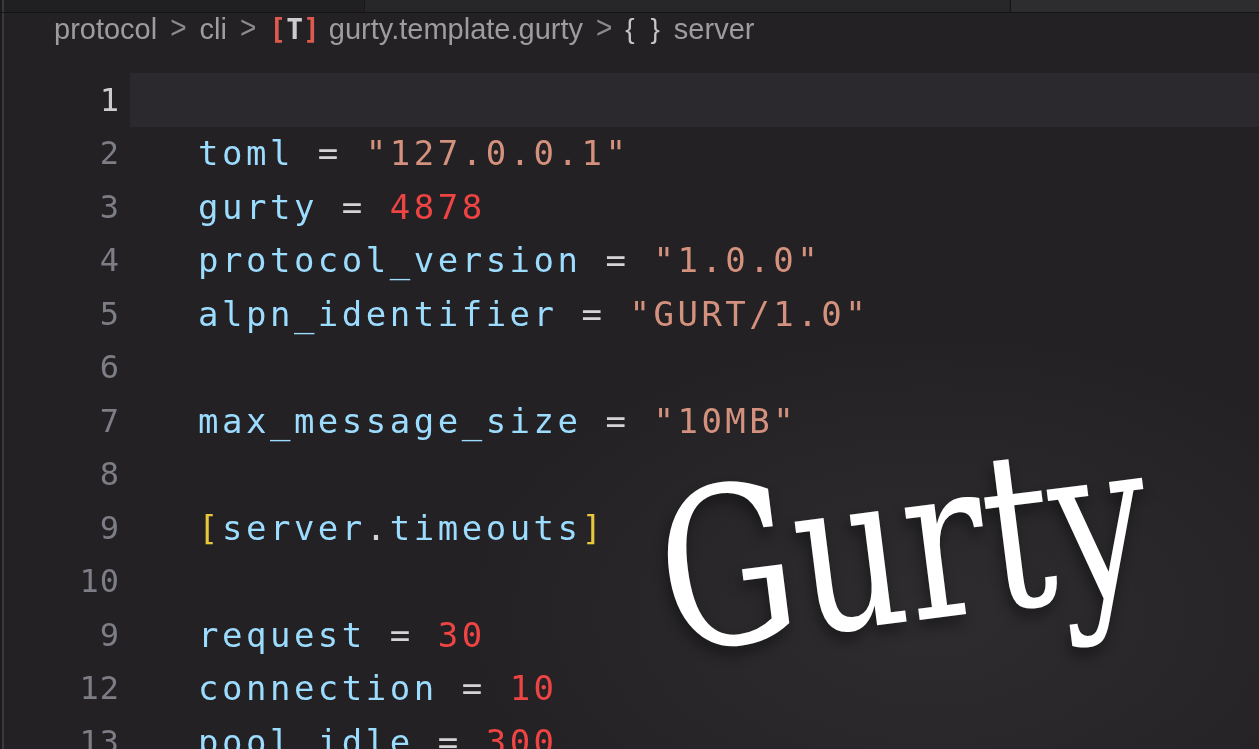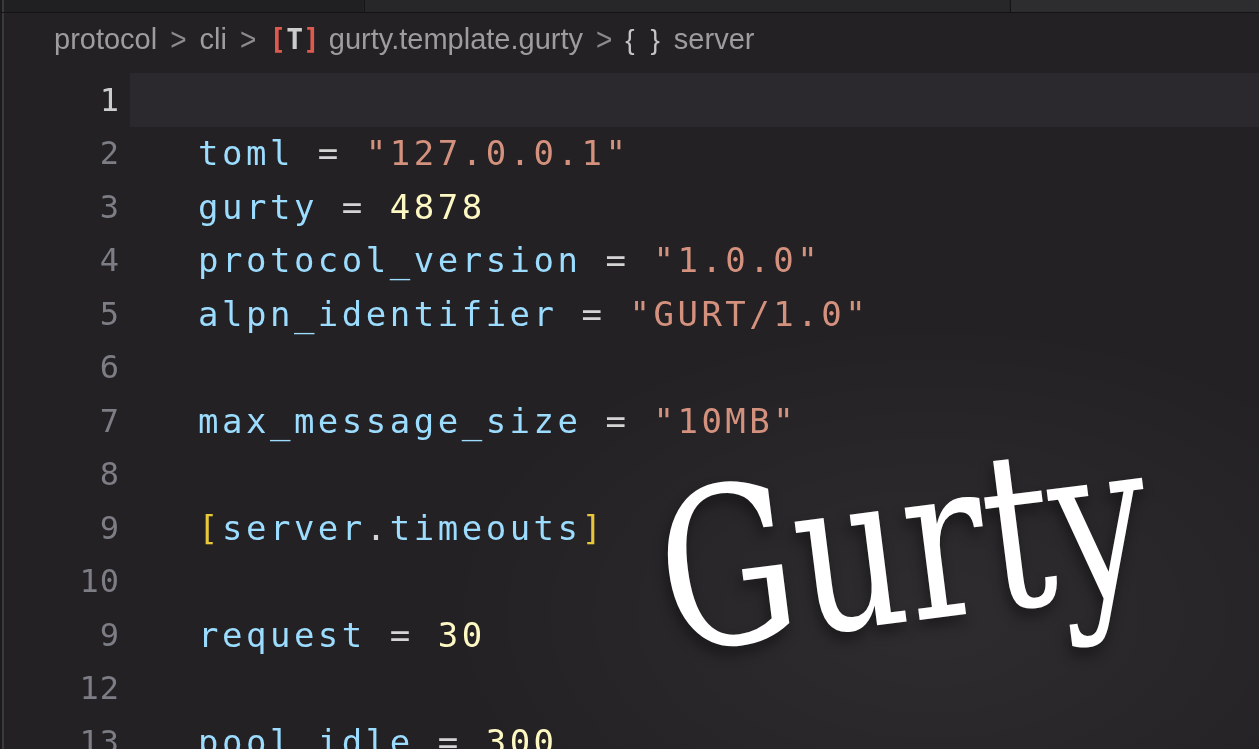--- a/index.html
+++ b/index.html
@@ -31,21 +31,21 @@
     border-bottom: 1px solid #141416;
   }
   .strip-seg { position: absolute; top: 0; height: 12px; }
   .seg-a { left: 4px;    width: 359px;  background: #201f21; }
   .seg-b { left: 364px;  width: 645px;  background: #272629; border-left: 1px solid #161618; }
   .seg-c { left: 1010px; width: 249px;  background: #2d2c2f; border-left: 1px solid #161618; }
 
   
   .breadcrumb {
     position: absolute; left: 0; top: 13px; width: 1259px; height: 53px;
-    display: flex; align-items: center;
+    display: flex; 
     padding-left: 54px;
     font-size: 29px; color: #9d9d9d;
     white-space: nowrap;
   }
   .crumb { cursor: pointer; }
   .crumb-sep {
     color: #8b8b8b; margin: 0 13px; font-size: 28px;
     transform: scaleY(1.15); display: inline-block;
   }
   .toml-icon {
@@ -72,21 +72,21 @@
     font-size: 32px; color: #7d7d85; letter-spacing: 1px;
   }
   .line.current .num { color: #cccccc; }
   .code {
     padding-left: 78px; font-size: 34px; letter-spacing: 3.5px;
     white-space: pre;
   }
   .t-k { color: #9cdcfe; }
   .t-o { color: #d4d4d4; }
   .t-s { color: #d4917e; }
-  .t-n { color: #fef9c3; }
+  .t-n { color: #ef4444; }
   .t-b { color: #e8c83a; }
   .t-bm {
     color: #e8c83a;
     outline: 1px solid #7f7f7f;
     outline-offset: 1px;
     background: rgba(130, 140, 80, 0.10);
   }
 
   
   .watermark {
@@ -163,20 +163,21 @@
     </div>
     <div class="line">
       <span class="num">10</span>
     </div>
     <div class="line">
       <span class="num">9</span>
       <span class="code"><span class="t-k">request</span><span class="t-o"> = </span><span class="t-n">30</span></span>
     </div>
     <div class="line">
       <span class="num">12</span>
+      <span class="code"><span class="t-k">connection</span><span class="t-o"> = </span><span class="t-n">10</span></span>
     </div>
     <div class="line">
       <span class="num">13</span>
       <span class="code"><span class="t-k">pool_idle</span><span class="t-o"> = </span><span class="t-n">300</span></span>
     </div>
   </div>
 
 <div class="watermark">Gurty</div>
 
 </body></html>

